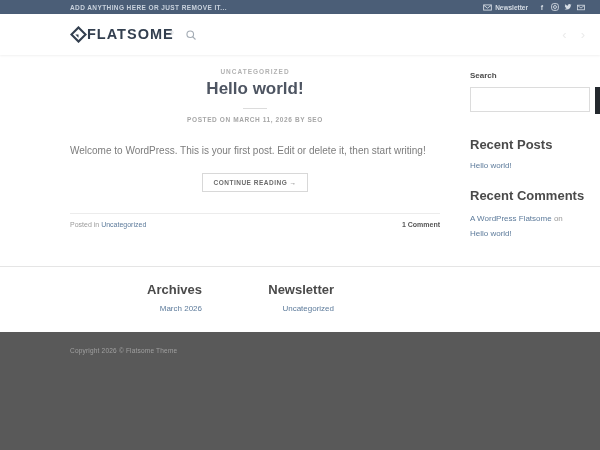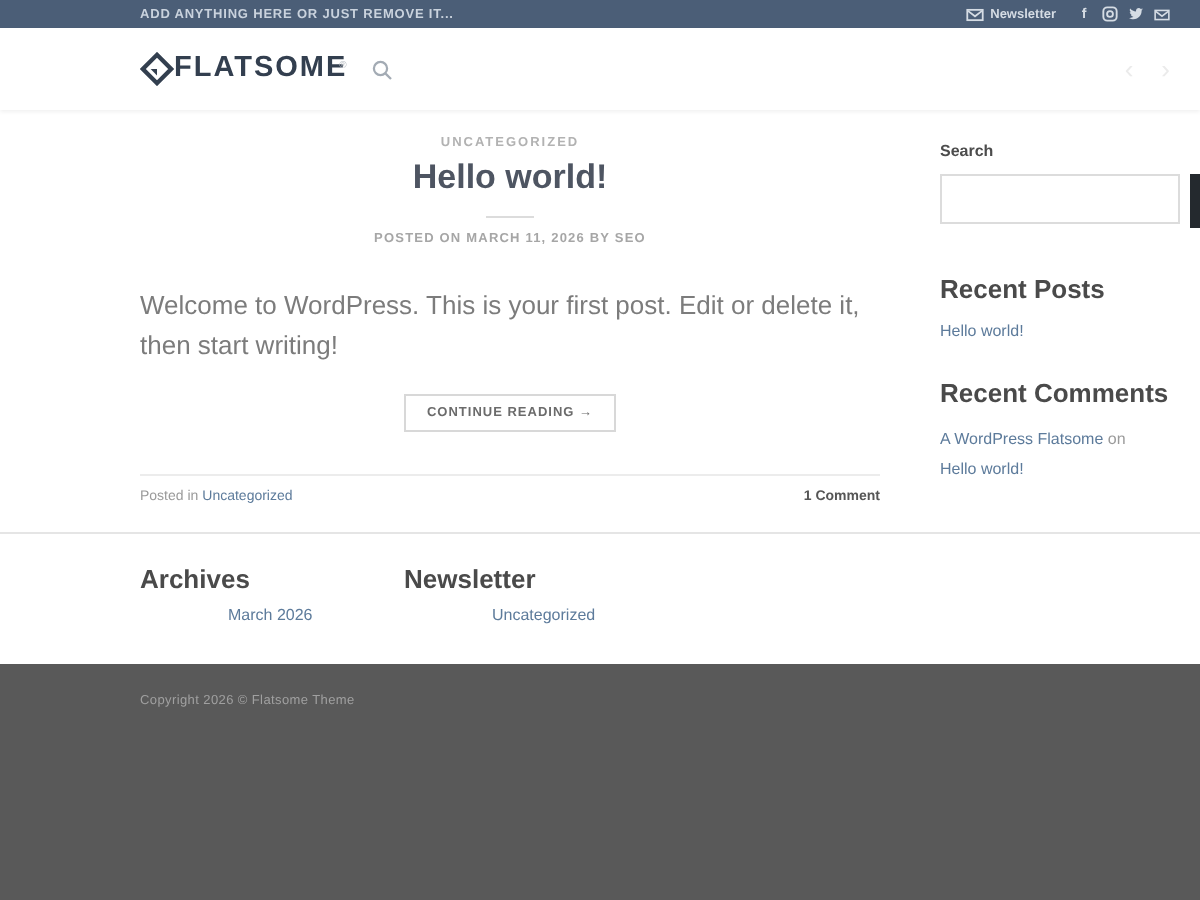--- a/index.html
+++ b/index.html
@@ -28,42 +28,42 @@
   .header-arrows span { cursor:pointer; }
 
   
   .main { height:211px; flex:0 0 auto; background:#fff; }
   .main-inner { display:flex; }
   .article-col { flex:0 0 370px; padding-top:13px; }
   .cat { text-align:center; font-size:6.5px; letter-spacing:1px; color:#b2b2b2; font-weight:bold; }
   .post-title { text-align:center; font-size:17px; font-weight:bold; color:#4e5562; margin-top:4px; }
   .title-divider { width:24px; height:1px; background:#dcdcdc; margin:9px auto 7px auto; }
   .post-meta { text-align:center; font-size:6.5px; letter-spacing:.6px; color:#a6a6a6; font-weight:bold; }
-  .excerpt { font-size:13px; color:#7c7c7c; margin-top:20px; line-height:1.5; }
+  .excerpt { font-size:10px; color:#7c7c7c; margin-top:20px; line-height:1.5; }
   .btn-wrap { text-align:center; margin-top:13px; }
   .continue-btn { display:inline-block; border:1px solid #d8d8d8; padding:5px 10px; font-size:6.5px; letter-spacing:.5px; color:#6b6b6b; font-weight:bold; text-decoration:none; cursor:pointer; background:#fff; }
   .post-footer { margin-top:21px; border-top:1px solid #ececec; padding-top:7px; display:flex; justify-content:space-between; font-size:7px; color:#9a9a9a; }
   .post-footer a { color:#5d7b9b; text-decoration:none; cursor:pointer; }
   .comments-link { font-weight:bold; color:#565656 !important; }
 
   
   .sidebar { margin-left:30px; flex:1; padding-top:16px; }
   .search-title { font-size:8px; font-weight:bold; color:#4c4c4c; }
   .search-row { display:flex; margin-top:7px; gap:5px; }
   .search-input { flex:1; min-width:0; height:25px; border:1px solid #dcdcdc; background:#fff; outline:none; padding:0 4px; font-size:8px; }
   .search-btn { flex:0 0 48px; height:27px; background:#24292e; color:#fff; border:none; font-size:7.5px; cursor:pointer; font-family:inherit; }
   .side-h { font-size:13px; font-weight:bold; color:#4a4a4a; }
   .rp-h { margin-top:23px; }
   .rc-h { margin-top:16px; }
   .side-link { display:inline-block; font-size:8px; color:#5d7b9b; text-decoration:none; margin-top:9px; cursor:pointer; }
   .rc-line { font-size:8px; margin-top:8px; line-height:1.9; color:#9a9a9a; }
   .rc-line a { color:#5d7b9b; text-decoration:none; cursor:pointer; }
 
   
-  .footer-widgets { height:66px; flex:0 0 auto; background:#fff; border-top:1px solid #e5e5e5; padding-top:15px; }
+  .footer-widgets { height:66px; flex:0 0 auto; background:#fff; border-top:1px solid #e5e5e5; padding-top:15px;text-align:right; }
   .fw-inner { display:flex; }
   .fw-col { width:132px; }
   .fw-col .side-link { margin-top:0;padding-left:44px; }
 
   
   .dark-footer { flex:1; background:#595959; padding-top:7px; }
   .copyright { font-size:6.5px; color:#a0a0a0; letter-spacing:.2px; }
 
   svg { display:block; }
 </style>

